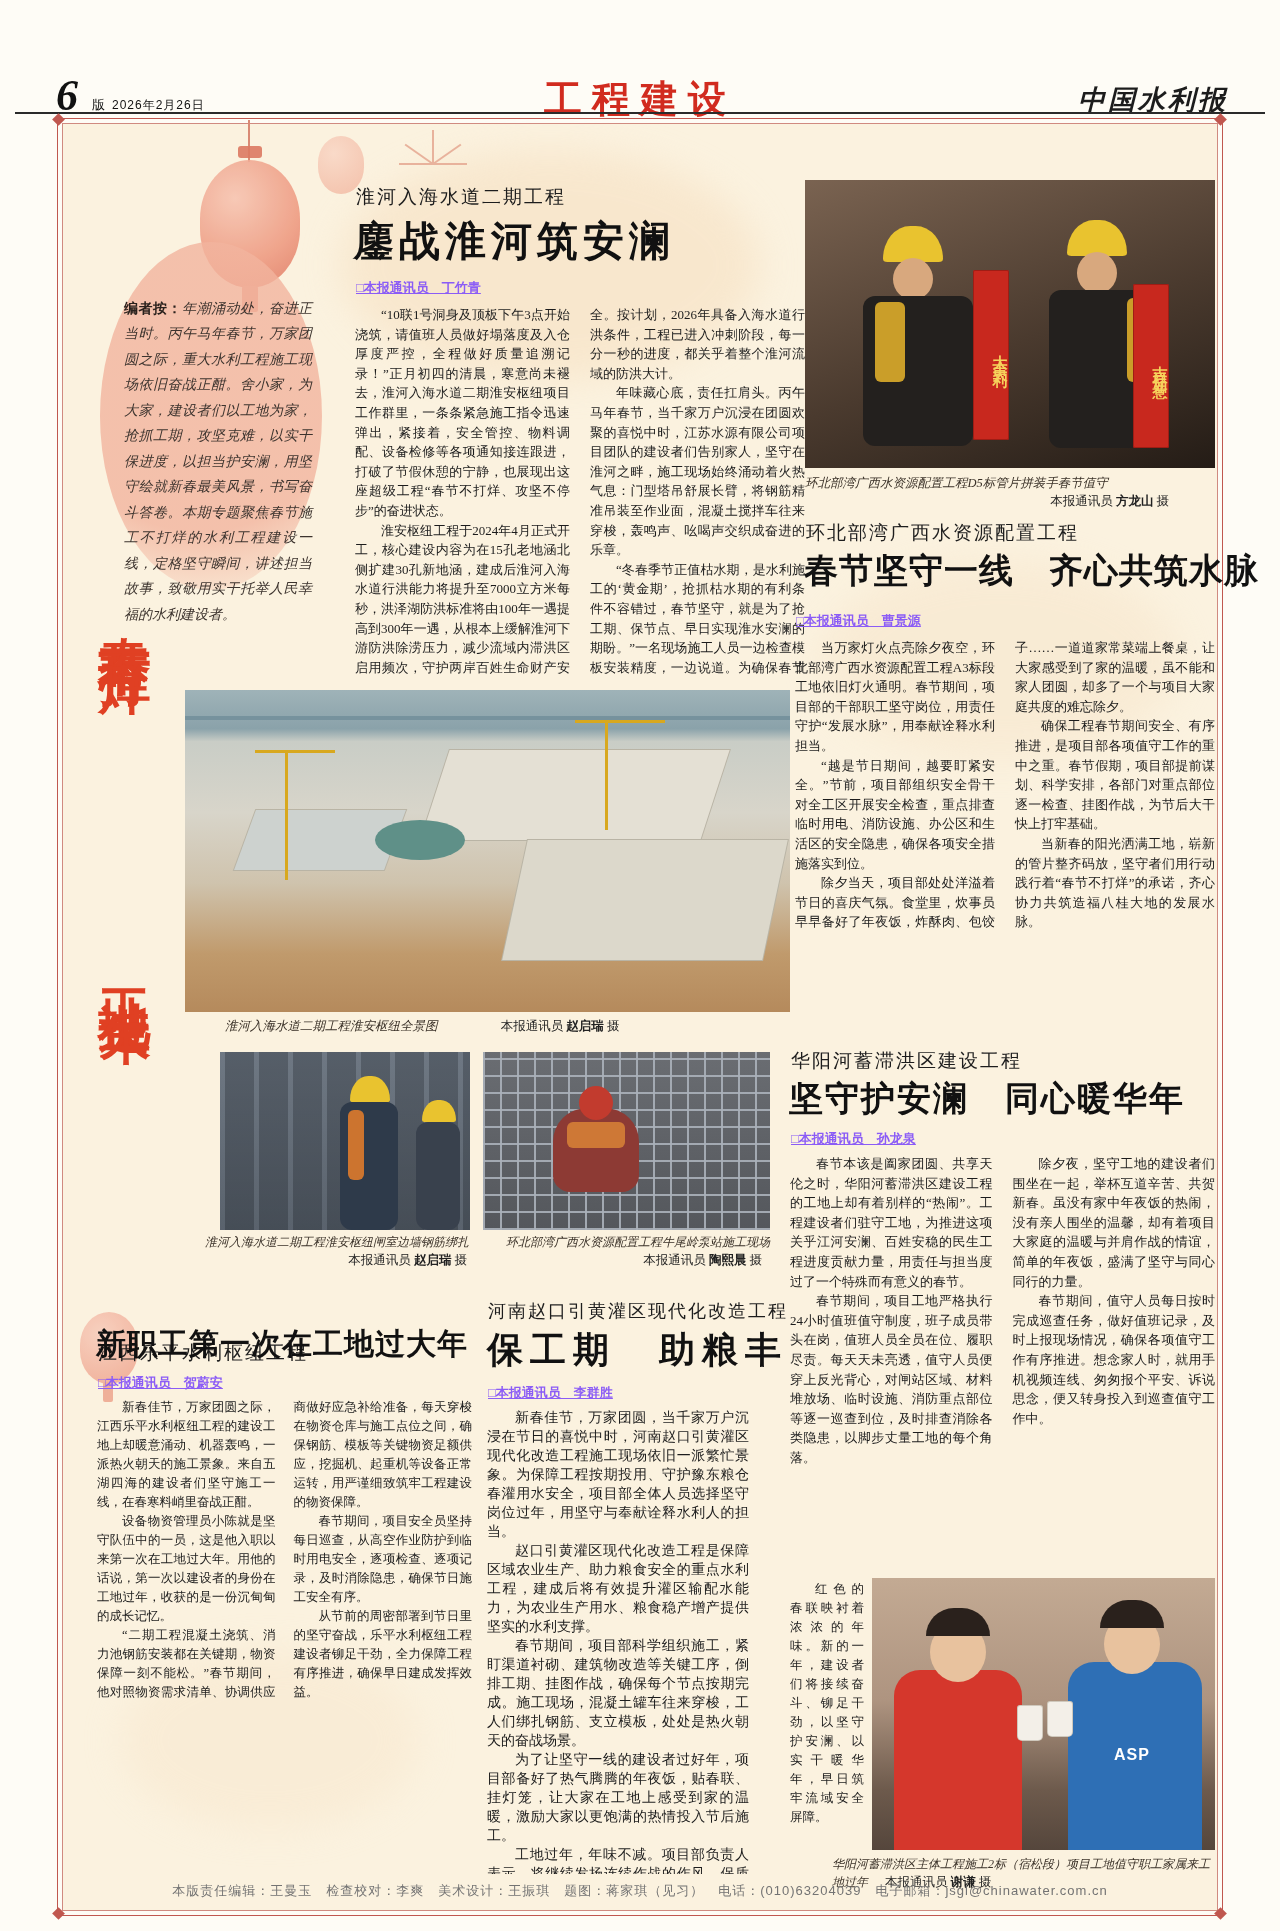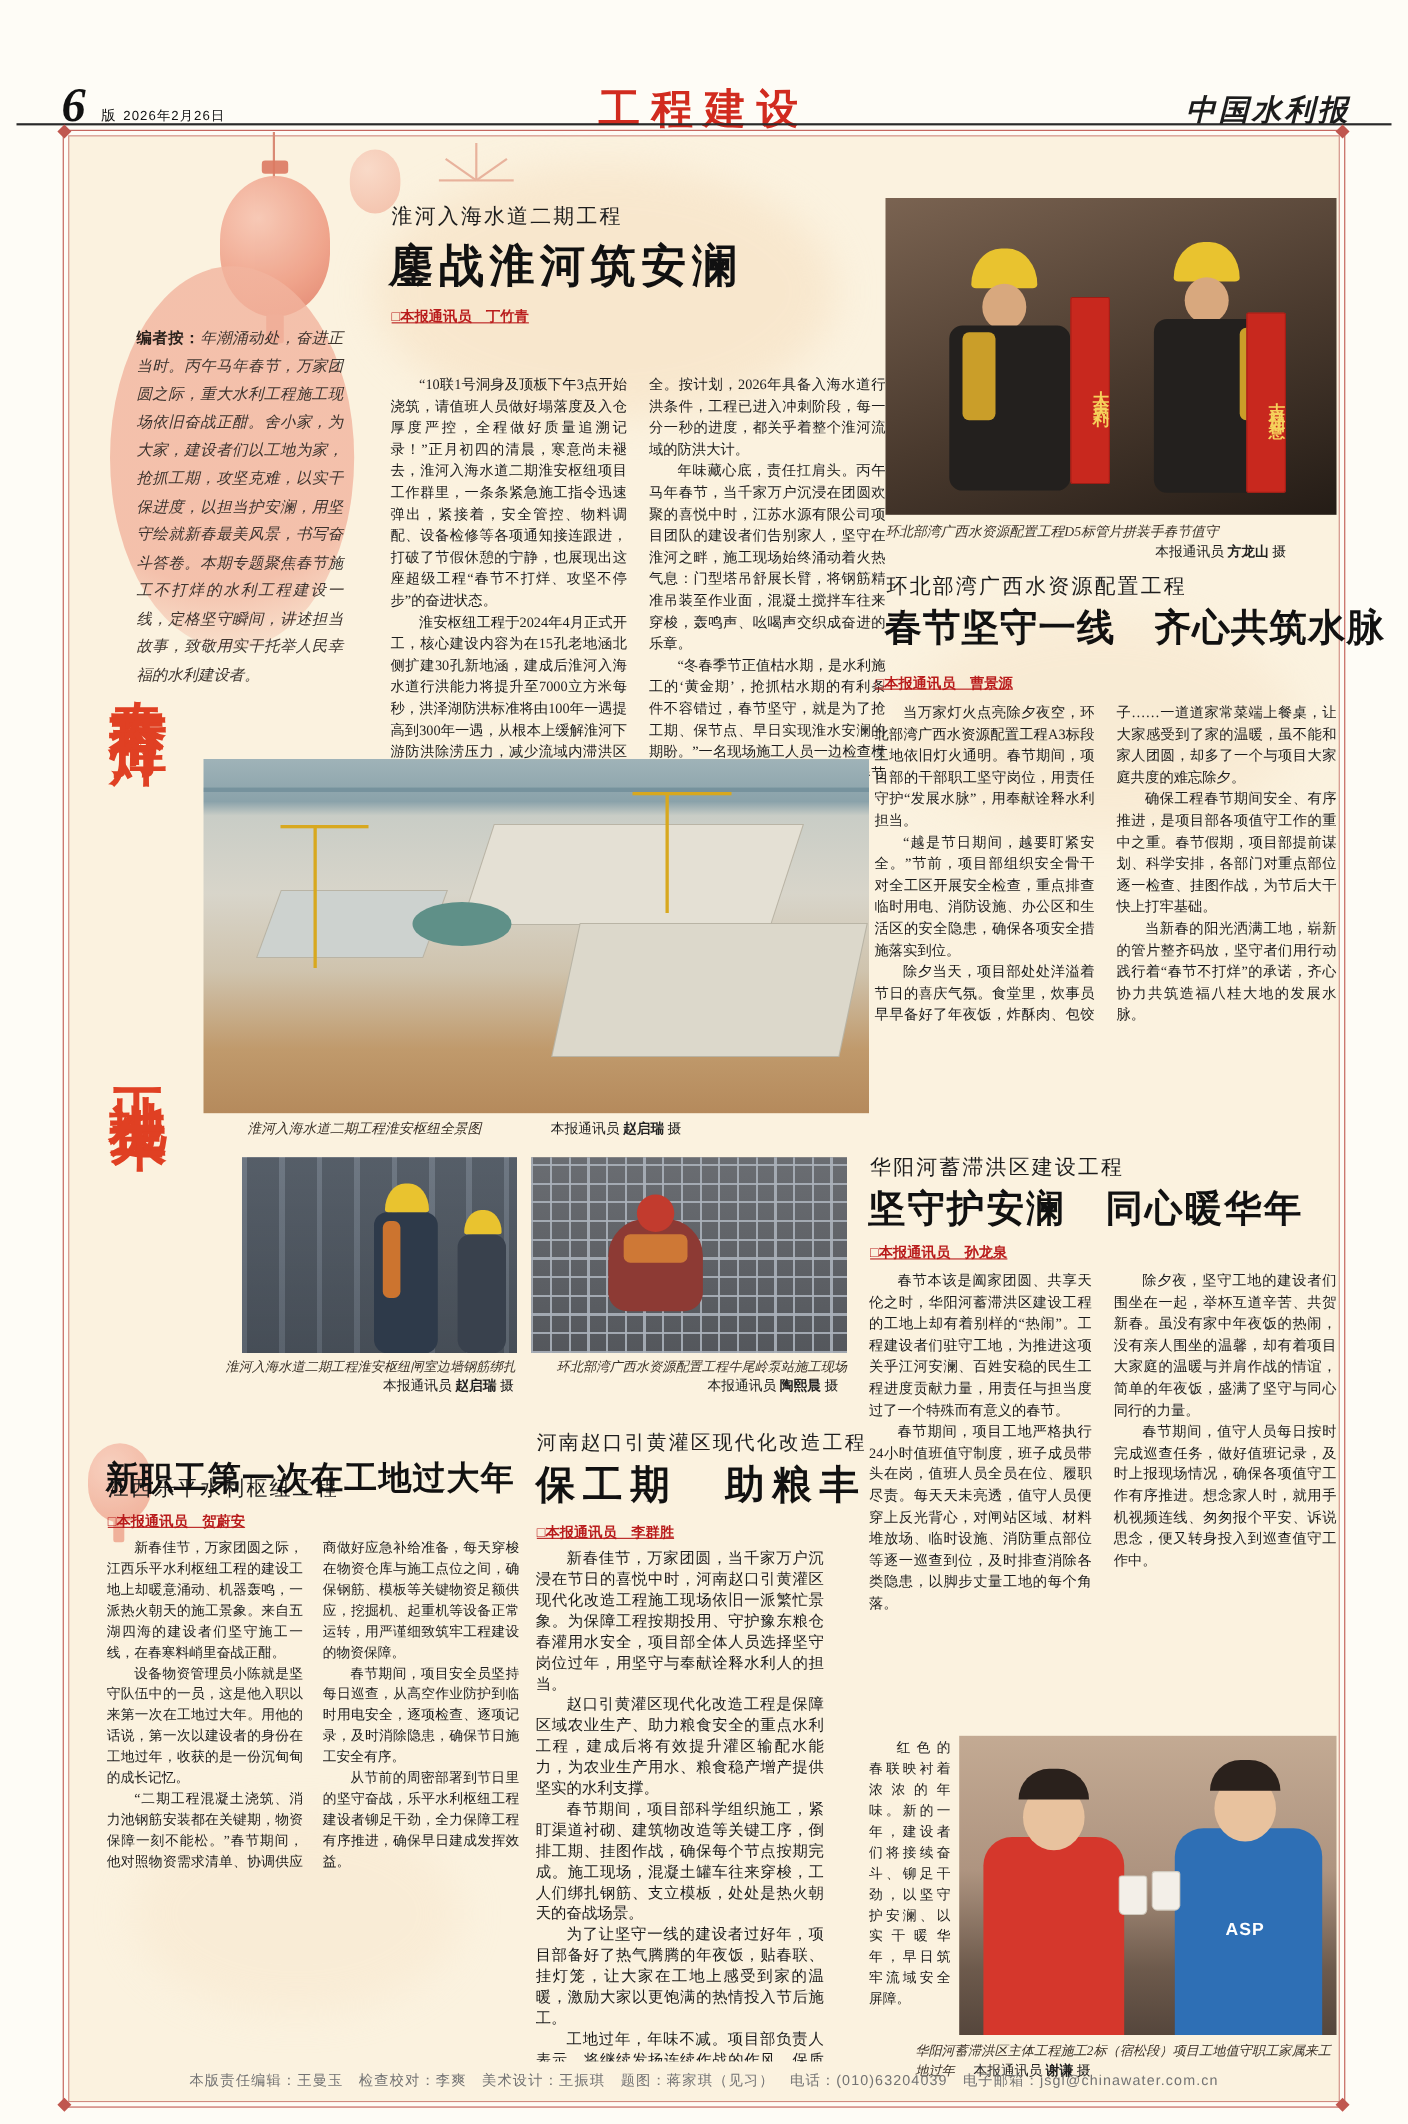--- a/index.html
+++ b/index.html
@@ -36,21 +36,21 @@
   #note-text{left:124px;top:296px;width:188px;font-size:14px;line-height:1.82;color:#3c332e;
       text-align:justify;font-style:italic;}
   #note-text b{font-style:normal;color:#2a211c;}
   .vtitle{writing-mode:vertical-rl;text-orientation:upright;color:#e04023;font-weight:bold;
       font-family:"Liberation Sans",sans-serif;font-size:52px;letter-spacing:6px;line-height:1;}
   #vtitle1{left:99px;top:596px;height:310px;}
   #vtitle2{left:99px;top:948px;height:330px;}
   
   .kicker{font-size:19px;color:#1d1d1d;letter-spacing:2px;}
   .headline{font-weight:bold;color:#111;font-family:"Liberation Serif",serif;}
-  .byline{font-size:13px;font-weight:bold;color:#b91c1c;text-decoration:underline;font-family:Liberation Mono, monospace;}
+  .byline{font-size:13px;font-weight:bold;color:#8b5cf6;text-decoration:underline;font-family:Liberation Serif, serif;}
   .body{font-size:13px;line-height:19.6px;text-align:justify;color:#1c1c1c;overflow:hidden;}
   .body p{margin:0;text-indent:2em;}
   .cols2{column-count:2;column-gap:20px;}
   
   .cap{font-size:12.5px;font-style:italic;color:#3a3128;line-height:1.45;}
   .credit{font-size:12.5px;font-style:normal;color:#222;}
   .credit b{font-family:"Liberation Sans",sans-serif;}
   
   .photo{overflow:hidden;}
   #photo1{left:805px;top:180px;width:410px;height:288px;
@@ -119,21 +119,21 @@
     <b>编者按：</b><span>年潮涌动处，奋进正当时。丙午马年春节，万家团圆之际，重大水利工程施工现场依旧奋战正酣。舍小家，为大家，建设者们以工地为家，抢抓工期，攻坚克难，以实干保进度，以担当护安澜，用坚守绘就新春最美风景，书写奋斗答卷。本期专题聚焦春节施工不打烊的水利工程建设一线，定格坚守瞬间，讲述担当故事，致敬用实干托举人民幸福的水利建设者。</span>
   </div>
 
   <div class="abs vtitle" id="vtitle1">春节不打烊</div>
   <div class="abs vtitle" id="vtitle2">工地过大年</div>
   <div class="abs" id="lantern-bottom"></div>
 
   <div class="abs kicker" style="left:356px;top:184px;">淮河入海水道二期工程</div>
   <div class="abs headline" style="left:353px;top:214px;font-size:41px;letter-spacing:5px;">鏖战淮河筑安澜</div>
   <div class="abs byline" style="left:356px;top:279px;">□本报通讯员　丁竹青</div>
-  <div class="abs body cols2" style="left:355px;top:305px;width:450px;height:384px;margin-top:35px;">
+  <div class="abs body cols2" style="left:355px;top:305px;width:450px;height:384px;">
     <p>“10联1号洞身及顶板下午3点开始浇筑，请值班人员做好塌落度及入仓厚度严控，全程做好质量追溯记录！”正月初四的清晨，寒意尚未褪去，淮河入海水道二期淮安枢纽项目工作群里，一条条紧急施工指令迅速弹出，紧接着，安全管控、物料调配、设备检修等各项通知接连跟进，打破了节假休憩的宁静，也展现出这座超级工程“春节不打烊、攻坚不停步”的奋进状态。</p>
     <p>淮安枢纽工程于2024年4月正式开工，核心建设内容为在15孔老地涵北侧扩建30孔新地涵，建成后淮河入海水道行洪能力将提升至7000立方米每秒，洪泽湖防洪标准将由100年一遇提高到300年一遇，从根本上缓解淮河下游防洪除涝压力，减少流域内滞洪区启用频次，守护两岸百姓生命财产安全。按计划，2026年具备入海水道行洪条件，工程已进入冲刺阶段，每一分一秒的进度，都关乎着整个淮河流域的防洪大计。</p>
     <p>年味藏心底，责任扛肩头。丙午马年春节，当千家万户沉浸在团圆欢聚的喜悦中时，江苏水源有限公司项目团队的建设者们告别家人，坚守在淮河之畔，施工现场始终涌动着火热气息：门型塔吊舒展长臂，将钢筋精准吊装至作业面，混凝土搅拌车往来穿梭，轰鸣声、吆喝声交织成奋进的乐章。</p>
     <p>“冬春季节正值枯水期，是水利施工的‘黄金期’，抢抓枯水期的有利条件不容错过，春节坚守，就是为了抢工期、保节点、早日实现淮水安澜的期盼。”一名现场施工人员一边检查模板安装精度，一边说道。为确保春节施工安全有序、高效推进，项目团队提前制定专项施工方案，细化节点任务、压实岗位职责，严格管控施工质量与安全。</p>
 
   </div>
 
   <div class="abs photo" id="photo1">
     <div class="helmet" style="left:78px;top:46px;width:60px;height:36px;"></div>
     <div class="face" style="left:88px;top:78px;width:40px;height:42px;"></div>

